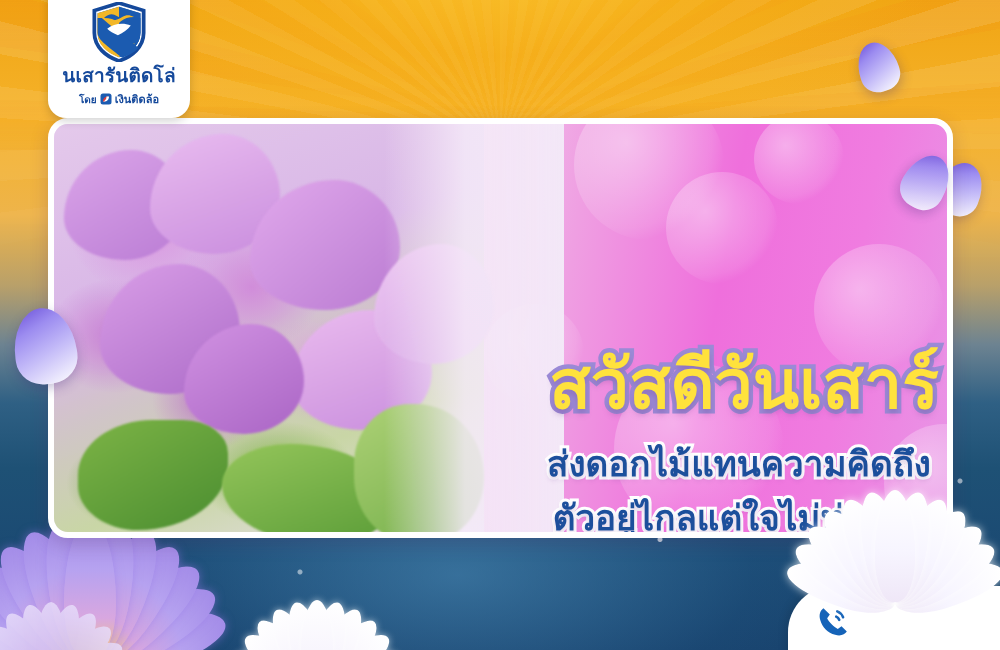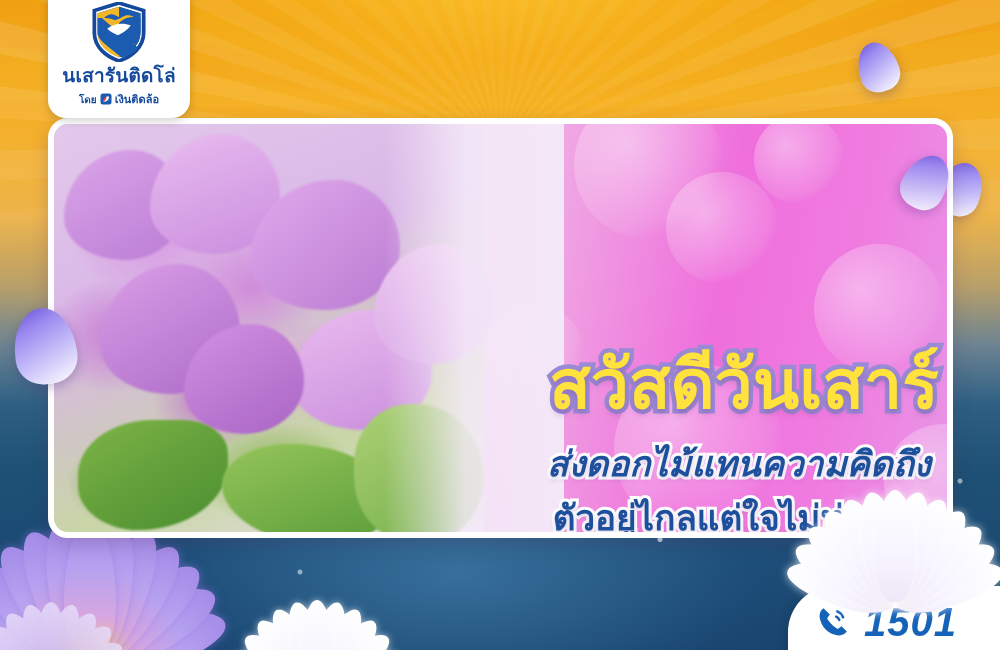--- a/index.html
+++ b/index.html
@@ -141,21 +141,21 @@
 
   
   #headline{position:absolute;left:455px;top:218px;width:470px;text-align:center;
     font-size:68px;font-weight:bold;line-height:1;color:#ffe23c;
     -webkit-text-stroke:9px #9b8ad6;paint-order:stroke fill;
     text-shadow:0 5px 6px rgba(120,70,150,.35);white-space:nowrap;margin-top:8px;}
   #line2,#line3{position:absolute;left:440px;width:490px;text-align:center;
     font-size:35px;font-weight:bold;line-height:1.05;color:#1c4f9c;
     -webkit-text-stroke:6px #ffffff;paint-order:stroke fill;
     text-shadow:0 3px 5px rgba(120,70,150,.28);white-space:nowrap;}
-  #line2{top:322px;font-style:italic;}
+  #line2{top:322px;}
   #line3{top:376px;}
 
   
   #phone-badge{position:absolute;right:-6px;bottom:-8px;width:218px;height:72px;
     background:#ffffff;border-radius:46px 0 0 0;
     display:flex;align-items:center;gap:14px;padding-left:28px;box-sizing:border-box;
     box-shadow:-2px -2px 10px rgba(0,0,0,.12);}
   #phone-icon{width:34px;height:34px;flex:none;}
   #phone-number{color:#1563b8;font-size:40px;font-weight:bold;font-style:italic;
     letter-spacing:1px;line-height:1;}
@@ -292,16 +292,15 @@
     </div>
   </div>
 
   <div id="phone-badge">
     <svg id="phone-icon" viewBox="0 0 32 32">
       <path d="M7 3 C4 5 2.5 9 4 14 C6 21 11 26 18 28 C23 29.5 27 28 29 25
                L24 20 L20.5 22.5 C17 21 12 16 10.5 12.5 L13 9 Z" fill="#1563b8"></path>
       <path d="M20 6 C22.5 7 24.5 9 25.5 11.5" stroke="#1563b8" stroke-width="2.4" fill="none" stroke-linecap="round"></path>
       <path d="M19 11 C20.3 11.6 21.3 12.6 21.9 14" stroke="#1563b8" stroke-width="2.4" fill="none" stroke-linecap="round"></path>
     </svg>
-    <span id="phone-number">1501</span>
   </div>
 
 </div>
 
 </body></html>

